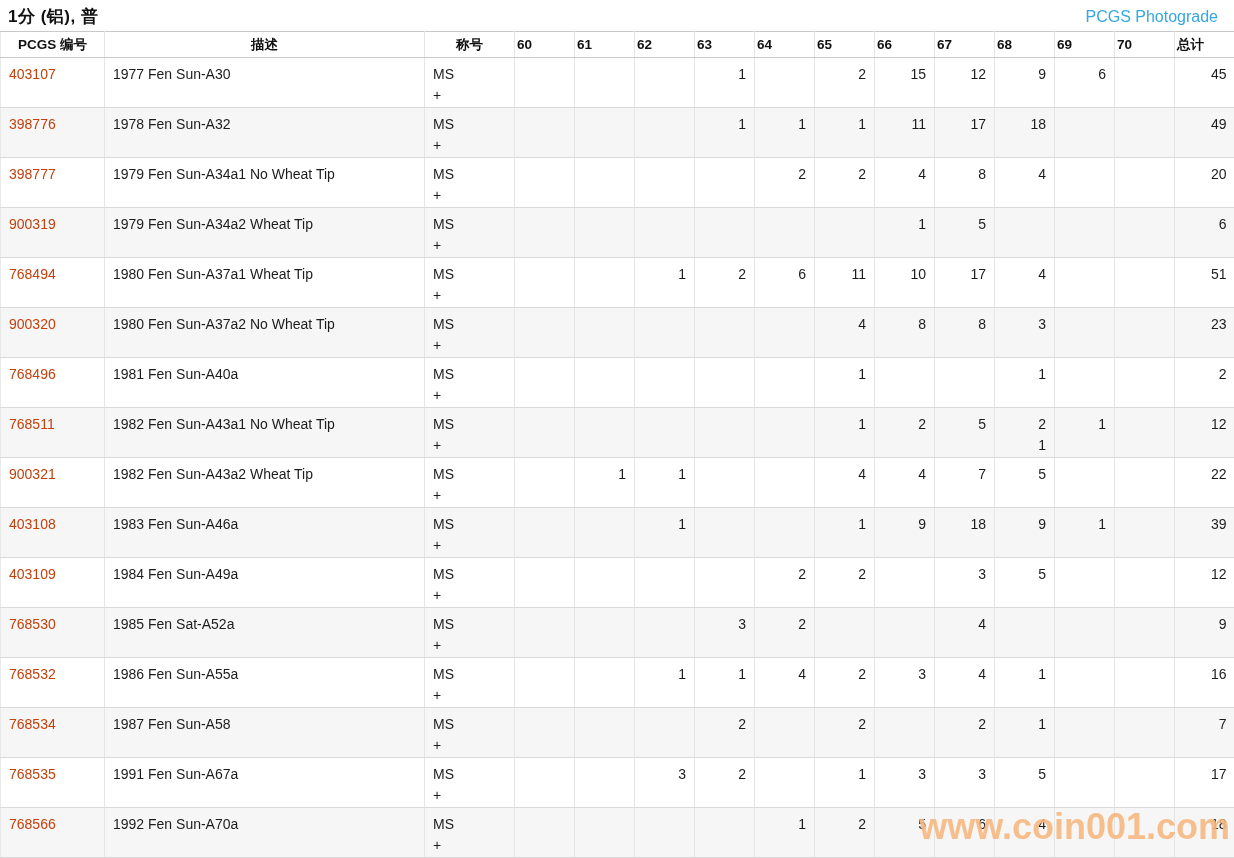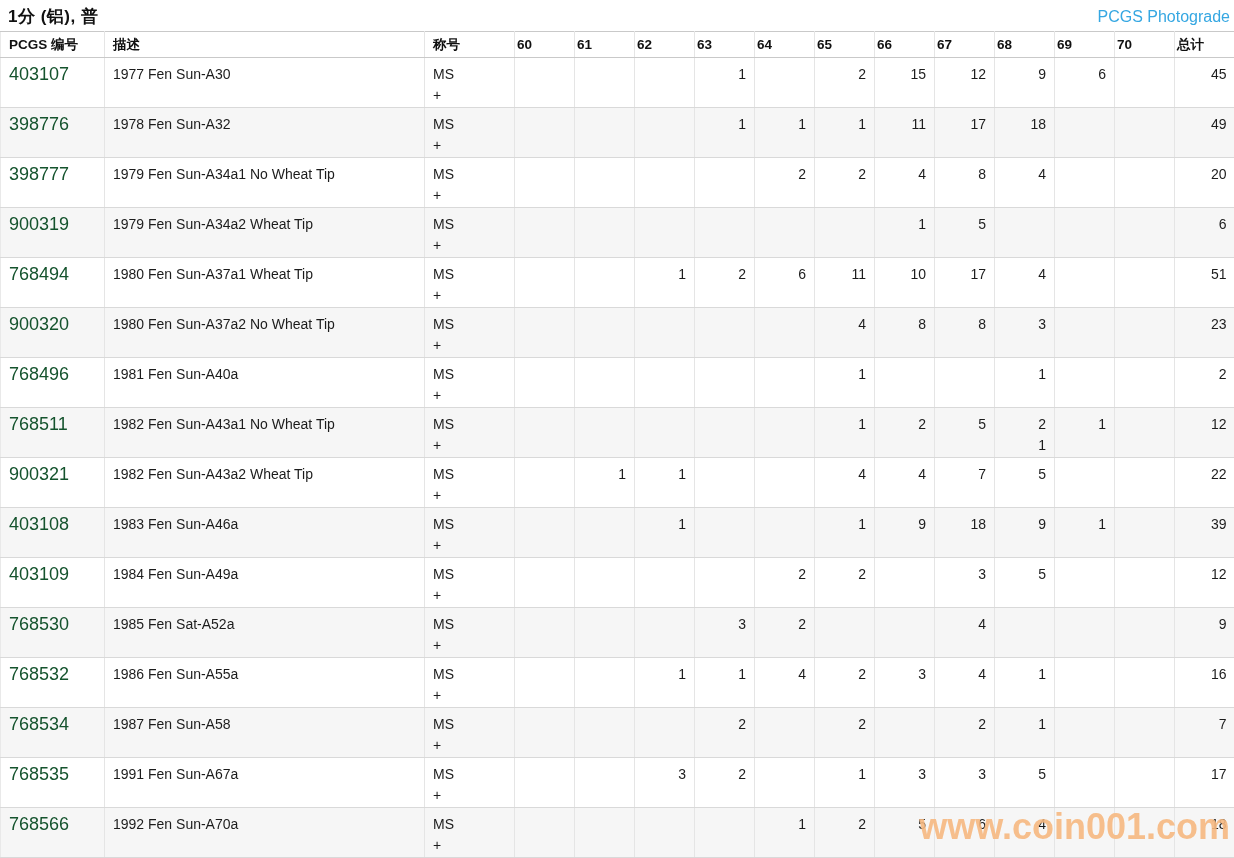--- a/index.html
+++ b/index.html
@@ -9,21 +9,21 @@
     background: #ffffff;
     font-family: "Liberation Sans", "DejaVu Sans", sans-serif;
     position: relative;
     overflow: hidden;
   }
   .topbar {
     height: 31px;
     display: flex;
     justify-content: space-between;
     align-items: center;
-    padding: 4px 4px 2px 8px;
+    padding: 4px 16px 2px 8px;
   }
   .page-title {
     font-size: 17px;
     font-weight: bold;
     color: #111111;
     letter-spacing: 0.5px;
   }
   .photograde-link {
     font-size: 16px;
     color: #35a7e2;
@@ -36,21 +36,21 @@
     border-left: 1px solid #e9e9e9;
   }
   .pop-table thead th {
     border-top: 1px solid #c9c9c9;
     border-bottom: 1px solid #c9c9c9;
     border-right: 1px solid #e5e5e5;
     height: 26px;
     font-size: 13.5px;
     font-weight: bold;
     color: #111111;
-    text-align: left;
+    text-align: center;
     padding: 0 8px;
     vertical-align: middle;
     white-space: nowrap;
   }
   .pop-table thead th.num { text-align: left; padding: 0 13px 0 2px; }
   .pop-table thead th:last-child { border-right: none; margin-top: 33px; }
   .pop-table tbody td {
     border-bottom: 1px solid #d9d9d9;
     border-right: 1px solid #e5e5e5;
     height: 50px;
@@ -58,23 +58,23 @@
     padding: 6px 8px 0 8px;
     font-size: 14px;
     color: #1c1c1c;
   }
   .pop-table tbody td:last-child { border-right: none; }
   .pop-table tbody tr:nth-child(even) { background: #f6f6f6; }
   td.num { text-align: right; padding: 6px 13px 0 2px; }
   .l1 { line-height: 21px; min-height: 21px; }
   .l2 { line-height: 21px; min-height: 21px; }
   .id-link {
-    color: #14532d;
+    color: #c2410c;
     text-decoration: none;
-    font-size: 18px;
+    font-size: 14px;
     line-height: 21px;
   }
   .desc-cell { color: #222222; line-height: 21px; }
   .desig-cell { color: #333333; }
   .watermark {
     position: absolute;
     right: 4px;
     bottom: 10px;
     font-size: 36px;
     font-weight: bold;

